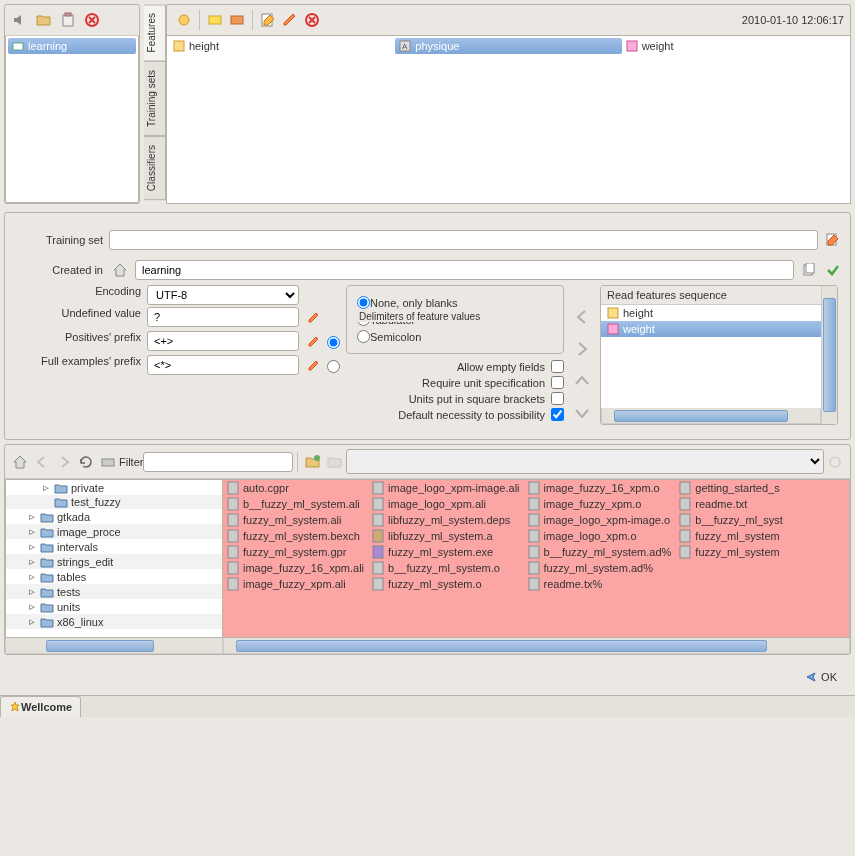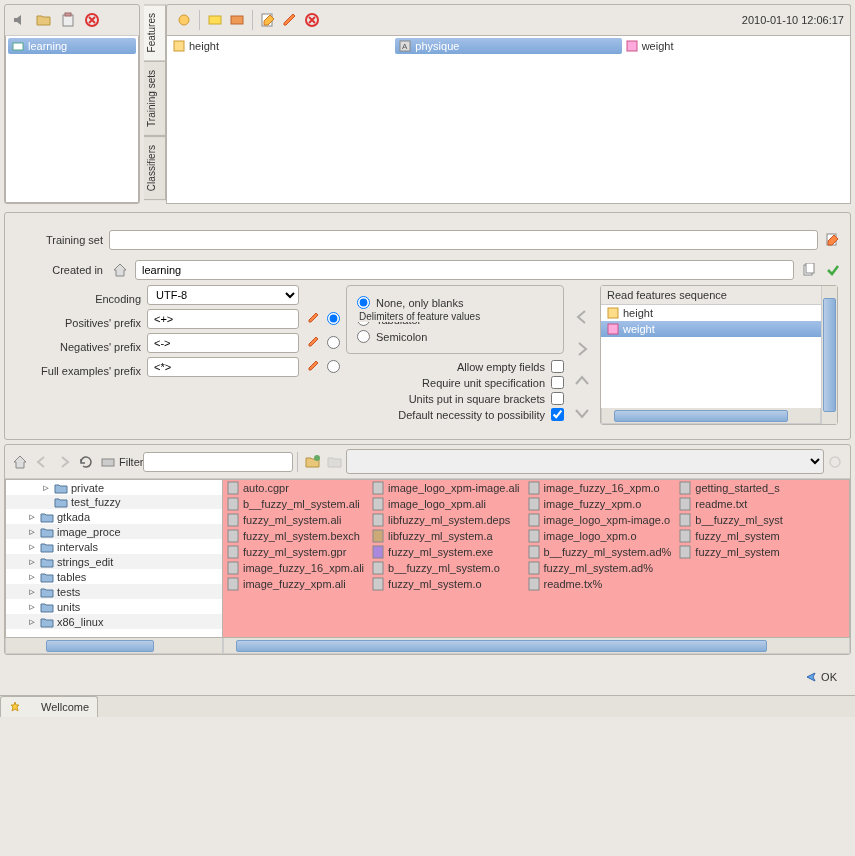--- a/index.html
+++ b/index.html
@@ -27,30 +27,30 @@
 .timestamp { margin-left: auto; font-size: 11px; color: #333; }
 
 .form-section { margin: 4px; padding: 8px 6px; }
 .form-row { display: flex; align-items: center; margin-bottom: 4px; margin-top: 8px; }
 .form-row label { width: 92px; text-align: right; margin-right: 6px; font-size: 11px; }
 .form-row input[type=text] { flex: 1; border: 1px solid #b0aca3; border-radius: 3px; padding: 3px 6px; font-size: 11px; background: #fff; }
 .form-row .row-icons { display: flex; gap: 2px; margin-left: 4px; }
 
 .config-row { display: flex; gap: 6px; padding: 0 6px 6px; }
 .config-left { width: 323px; }
-.cfg-row { display: flex; align-items: flex-end; margin-bottom: 2px; }
+.cfg-row { display: flex; align-items: flex-start; margin-bottom: 2px; }
 .cfg-row label { width: 124px; text-align: right; margin-right: 6px; font-size: 11px; }
 .cfg-row input[type=text] { width: 152px; border: 1px solid #b0aca3; border-radius: 3px; padding: 3px 6px; font-size: 11px; }
 .cfg-row select { width: 152px; border: 1px solid #b0aca3; border-radius: 3px; padding: 2px 4px; font-size: 11px; background: #fff; }
 .cfg-icons { display: flex; gap: 2px; margin-left: 4px; align-items: center; }
 .vlabel { writing-mode: vertical-rl; transform: rotate(180deg); font-size: 10px; margin-left: 4px; }
 
 .delim-box { border: 1px solid #b8b4ab; border-radius: 4px; padding: 6px 10px; width: 218px; position: relative; }
 .delim-box .legend { position: absolute; top: -7px; left: 8px; background: #ebe8e3; padding: 0 4px; font-size: 10px; margin-top: 32px; }
-.radio-row { display: flex; align-items: center; gap: 6px; margin: 4px 0; font-size: 11px; }
+.radio-row { display: flex; align-items: center; margin: 4px 0; font-size: 11px; }
 .radio-row input[type=text] { width: 60px; border: 1px solid #b0aca3; border-radius: 3px; padding: 2px 4px; }
 .right-checks { margin-top: 6px; }
 .check-row { display: flex; align-items: center; justify-content: flex-end; gap: 6px; margin: 3px 0; font-size: 11px; }
 
 .arrows-col { display: flex; flex-direction: column; gap: 8px; justify-content: center; padding-top: 20px; }
 .arrow-btn { width: 24px; height: 24px; display: flex; align-items: center; justify-content: center; cursor: pointer; opacity: 0.6; }
 
 .read-seq { flex: 1; border: 1px solid #b8b4ab; background: #fff; border-radius: 3px; display: flex; flex-direction: column; }
 .read-seq-hdr { background: #ebe8e3; border-bottom: 1px solid #ccc; padding: 3px 6px; font-size: 11px; }
 .read-seq-body { flex: 1; overflow: auto; }
@@ -70,21 +70,21 @@
 .file-list { flex: 1; background: #fca5a5; border: 1px solid #b8b4ab; border-left: none; display: flex; overflow: hidden; }
 .file-col { display: flex; flex-direction: column; }
 .file-row { display: flex; align-items: center; gap: 4px; padding: 1px 4px; white-space: nowrap; }
 .scrollbar-h { height: 16px; background: #e5e2dc; border: 1px solid #ccc; border-top: none; display: flex; align-items: center; }
 .scroll-thumb-h { background: linear-gradient(#b8cde8,#89afd8); border: 1px solid #7a9fc8; border-radius: 2px; height: 12px; }
 
 .ok-row { display: flex; justify-content: flex-end; padding: 8px 12px; }
 .ok-btn { display: flex; align-items: center; gap: 4px; padding: 2px 6px; cursor: pointer; }
 
 .bottom-tabs { display: flex; border-top: 1px solid #b8b4ab; background: #e5e2dc; }
-.btab { display: flex; align-items: center; gap: 20px; padding: 4px 8px; border: 1px solid #b8b4ab; border-bottom: none; background: #efede7; margin-right: 2px; border-radius: 3px 3px 0 0; cursor: pointer; }
+.btab { display: flex; align-items: center; gap: 0; padding: 4px 8px; border: 1px solid #b8b4ab; border-bottom: none; background: #efede7; margin-right: 2px; border-radius: 3px 3px 0 0; cursor: pointer; font-weight: bold; }
 .btab.active { background: #fff; }
 
 input[type=radio], input[type=checkbox] { margin: 0; }
 </style>
 </head>
 <body>
 
 <div class="top-row">
   <div class="left-pane panel">
     <div class="left-toolbar">
@@ -224,46 +224,45 @@
           </svg>
         </div>
     </div>
   </div>
 
   <div class="config-row">
     <div class="config-left">
       <div class="cfg-row">
         <label>Encoding</label>
         <select><option>UTF-8</option></select>
+      </div>
+      <div class="cfg-row">
+        <label>Undefined value</label>
+        <input type="text" value="?" style="">
+        <div class="cfg-icons">
+            <div class="icon-btn">
+              <svg width="14" height="14">
+                <path d="M2 11 L4 11 L11 4 L9 2 L2 9 Z" fill="#f84" stroke="#c52"></path>
+              </svg>
+            </div>
+          </div>
       </div>
       <div class="cfg-row">
         <label>Positives' prefix</label>
         <input type="text" value="&lt;+&gt;" style="">
         <div class="cfg-icons">
             <div class="icon-btn">
               <svg width="14" height="14">
                 <path d="M2 11 L4 11 L11 4 L9 2 L2 9 Z" fill="#f84" stroke="#c52"></path>
               </svg>
             </div>
             <input type="radio" name="pfx" checked="" style="">
           </div>
       </div>
       <div class="cfg-row">
-        <label>Negatives' prefix</label>
-        <input type="text" value="&lt;-&gt;" style="">
-        <div class="cfg-icons">
-            <div class="icon-btn">
-              <svg width="14" height="14">
-                <path d="M2 11 L4 11 L11 4 L9 2 L2 9 Z" fill="#f84" stroke="#c52"></path>
-              </svg>
-            </div>
-            <input type="radio" name="pfx" style="">
-          </div>
-      </div>
-      <div class="cfg-row">
         <label>Full examples' prefix</label>
         <input type="text" value="&lt;*&gt;" style="">
         <div class="cfg-icons">
             <div class="icon-btn">
               <svg width="14" height="14">
                 <path d="M2 11 L4 11 L11 4 L9 2 L2 9 Z" fill="#f84" stroke="#c52"></path>
               </svg>
             </div>
             <input type="radio" name="pfx" style="">
           </div>

